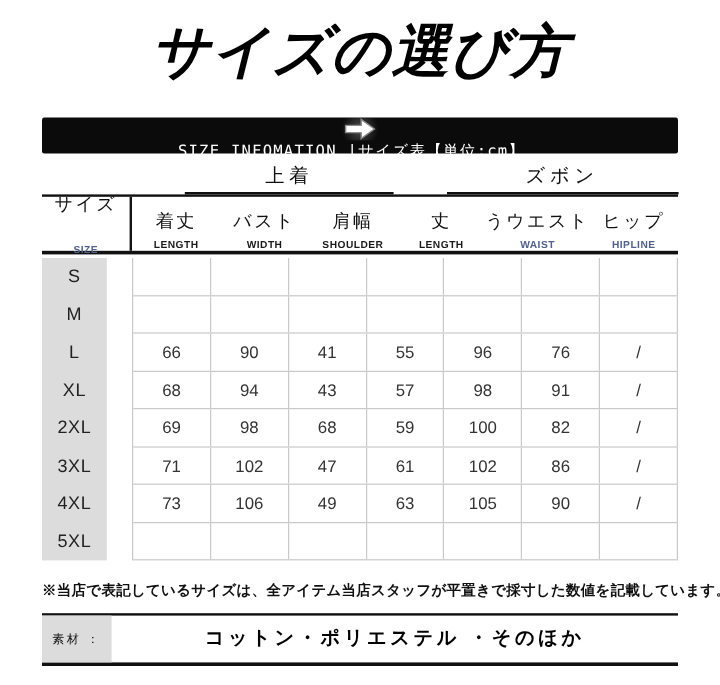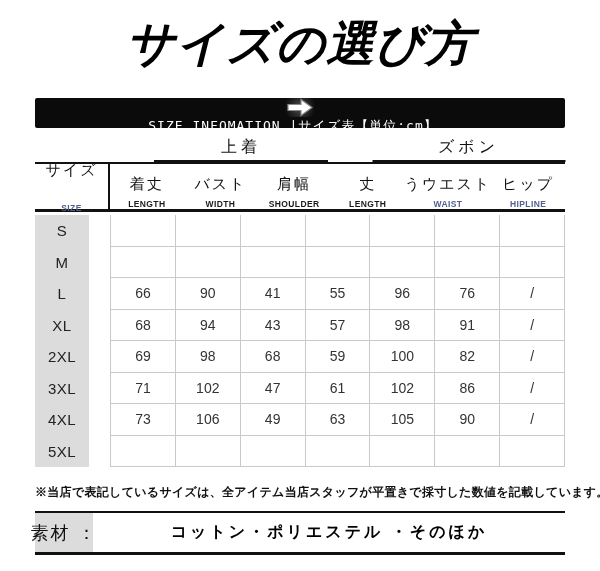--- a/index.html
+++ b/index.html
@@ -84,21 +84,21 @@
 
   
   .material{
     margin-top:10px;height:44px;box-sizing:border-box;
     border-top:2px solid #111;border-bottom:3px solid #111;
     display:flex;align-items:stretch;
   }
   .mat-label{
     width:58px;background:var(--col-gray);
     display:flex;align-items:center;justify-content:center;
-    font-size:18px;letter-spacing:2px;color:#111;white-space:nowrap;
+    font-size:10px;letter-spacing:2px;color:#111;white-space:nowrap;
   }
   .mat-value{
     flex:1;display:flex;align-items:center;justify-content:center;
     font-size:16px;font-weight:bold;letter-spacing:3px;color:#000;
   }
 </style>
 </head>
 <body>
 
 <div class="page">

